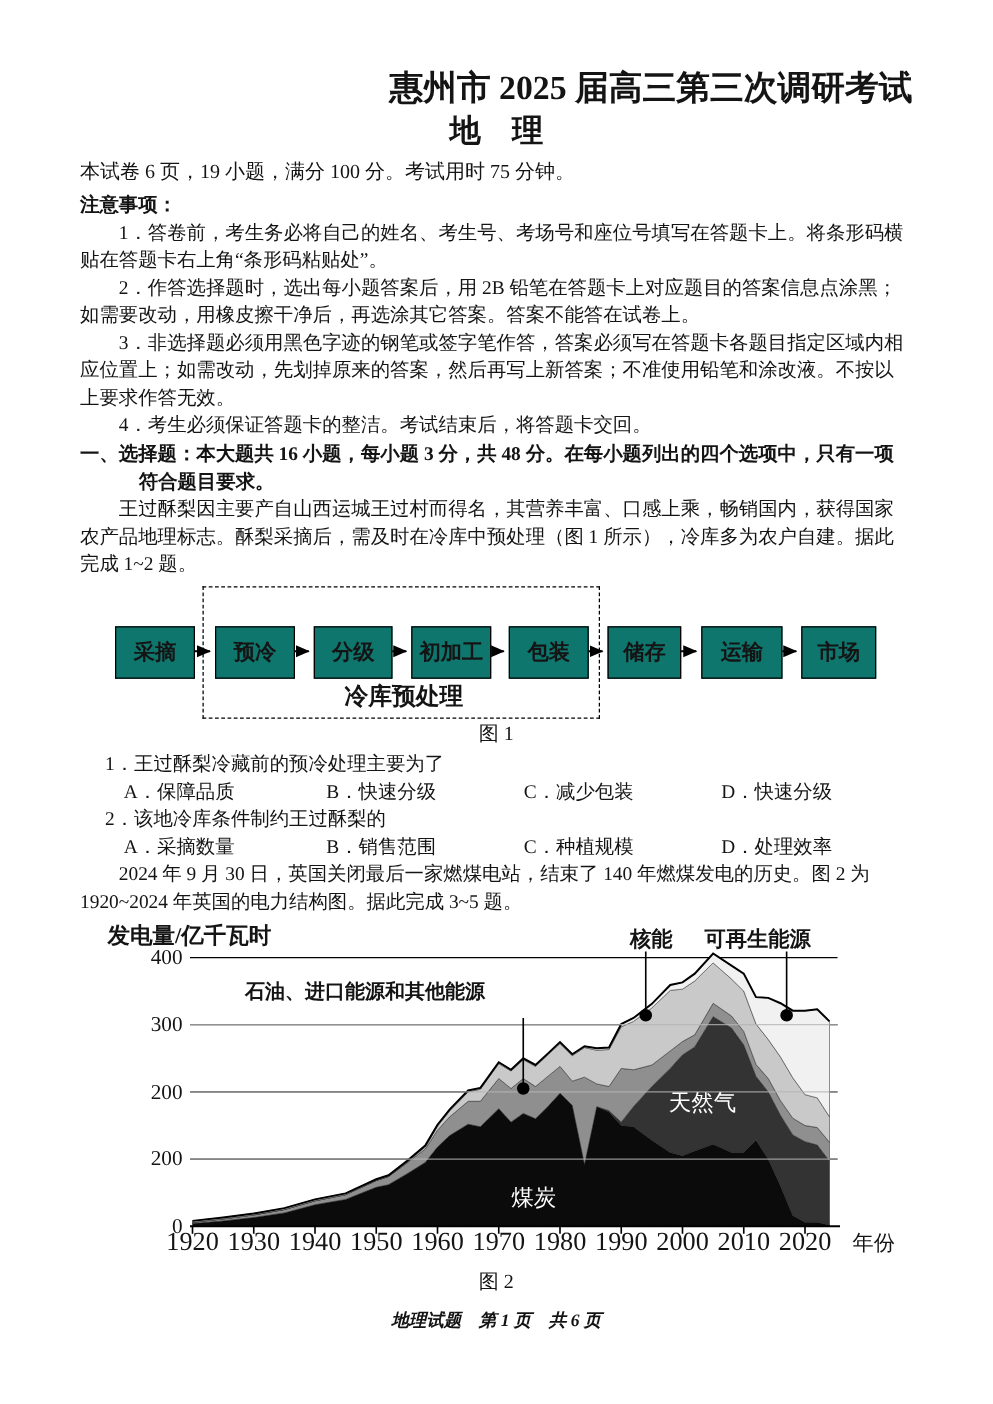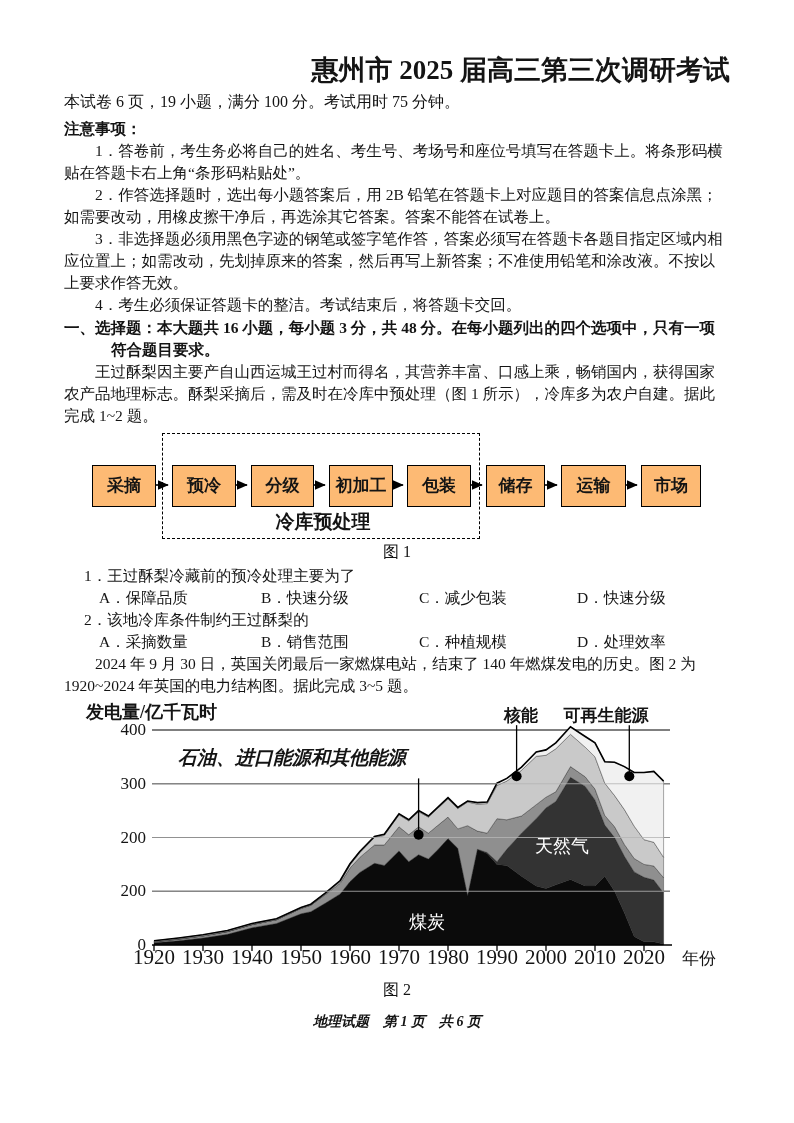--- a/index.html
+++ b/index.html
@@ -17,48 +17,49 @@
   .indent{text-indent:31px;}
   .section{font-weight:bold;padding-left:47px;text-indent:-47px;margin-top:1px;}
   .stem{padding-left:20px;}
   .options{padding-left:35px;display:flex;}
   .options span{display:inline-block;}
   .opt-a{width:162px;} .opt-b{width:158px;} .opt-c{width:158px;}
   .caption{text-align:center;font-size:16px;line-height:22px;margin:2px 0 2px 0;}
   
   .fig1{position:relative;height:106px;margin-top:6px;}
   .fig1 svg{position:absolute;left:0;top:0;}
-  .fbox{position:absolute;border:1.8px solid #000;background:#fdba74;z-index:2;
+  .fbox{position:absolute;border:1.8px solid #000;background:#0f766e;z-index:2;
         display:flex;align-items:center;justify-content:center;
         font-size:17px;font-weight:600;}
   .dashedbox{position:absolute;border:1.6px dashed #000;z-index:1;}
   .flowlabel{position:absolute;font-size:19px;font-weight:600;text-align:center;z-index:2;}
   
   .fig2{position:relative;height:272px;margin-top:8px;}
   .fig2 svg{position:absolute;left:0;top:0;}
   .ylab{position:absolute;left:22px;top:-4px;font-size:18px;font-weight:bold;}
   .xlab{position:absolute;left:618px;top:243px;width:46px;font-size:17px;}
   .chart-toplabel{position:absolute;top:0;font-size:17px;font-weight:bold;text-align:center;}
   .lab-nuclear{left:417px;width:80px;}
   .lab-renew{left:468px;width:148px;}
   .lab-oil{position:absolute;left:92px;top:42px;width:272px;text-align:center;
-           font-size:19px;font-weight:bold;font-style:italic;}
+           font-size:16px;font-weight:bold;}
   .area-label{position:absolute;color:#fff;text-align:center;z-index:3;}
   .lab-gas{left:457px;top:130px;width:82px;font-size:18px;}
   .lab-coal{left:320px;top:206px;width:86px;font-size:18px;}
   .ytick{position:absolute;left:36px;width:46px;text-align:right;font-size:17px;line-height:18px;}
   .xtick{position:absolute;width:46px;text-align:center;font-size:21px;line-height:18px;top:243px;}
   .footer{text-align:center;font-style:italic;font-weight:600;font-size:14px;margin-top:10px;}
 </style>
 </head>
 <body>
 
 <div class="page">
 
   <div class="title">惠州市 2025 届高三第三次调研考试</div>
+  <div class="subject">地　理</div>
   <div class="info">本试卷 6 页，19 小题，满分 100 分。考试用时 75 分钟。</div>
 
   <div class="notice-head">注意事项：</div>
   <p class="indent">1．答卷前，考生务必将自己的姓名、考生号、考场号和座位号填写在答题卡上。将条形码横贴在答题卡右上角“条形码粘贴处”。</p>
   <p class="indent">2．作答选择题时，选出每小题答案后，用 2B 铅笔在答题卡上对应题目的答案信息点涂黑；如需要改动，用橡皮擦干净后，再选涂其它答案。答案不能答在试卷上。</p>
   <p class="indent">3．非选择题必须用黑色字迹的钢笔或签字笔作答，答案必须写在答题卡各题目指定区域内相应位置上；如需改动，先划掉原来的答案，然后再写上新答案；不准使用铅笔和涂改液。不按以上要求作答无效。</p>
   <p class="indent">4．考生必须保证答题卡的整洁。考试结束后，将答题卡交回。</p>
 
   <p class="section">一、选择题：本大题共 16 小题，每小题 3 分，共 48 分。在每小题列出的四个选项中，只有一项符合题目要求。</p>
   <p class="indent">王过酥梨因主要产自山西运城王过村而得名，其营养丰富、口感上乘，畅销国内，获得国家农产品地理标志。酥梨采摘后，需及时在冷库中预处理（图 1 所示），冷库多为农户自建。据此完成 1~2 题。</p>

